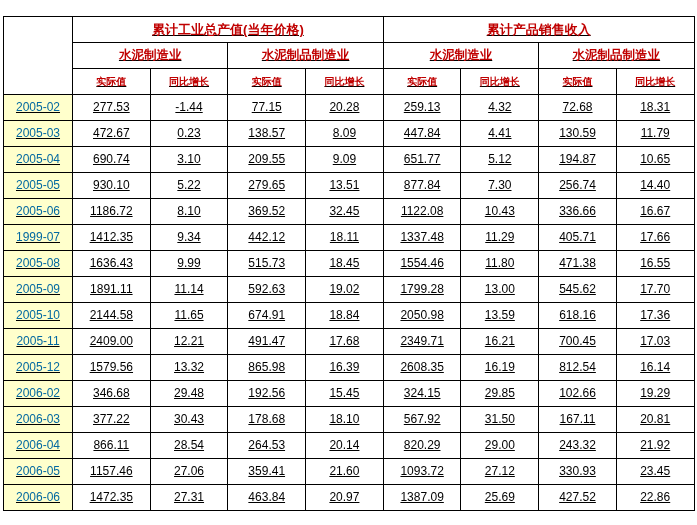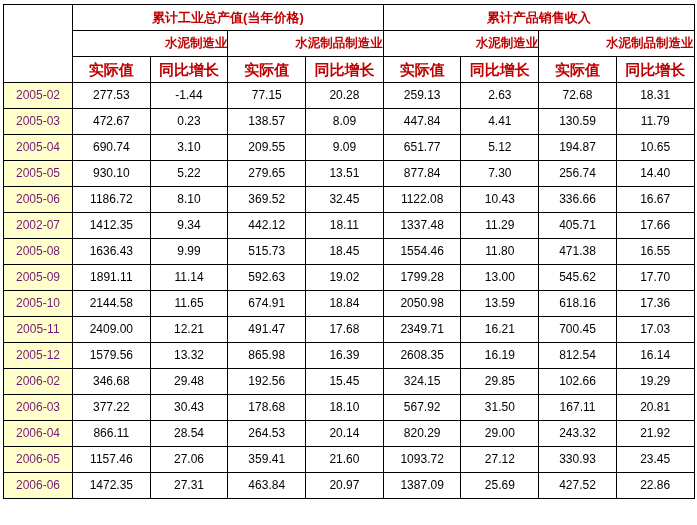--- a/index.html
+++ b/index.html
@@ -11,21 +11,22 @@
     width: 697px;
     height: 525px;
     font-family: "Liberation Sans", sans-serif;
     color: #000000;
     overflow: hidden;
   }
   #sheet {
     width: 697px;
     height: 525px;
     box-sizing: border-box;
-    padding: 4px 3px 3px 3px;
+    padding: 16px 3px 3px 3px;
+    text-decoration: underline;
   }
   table.data-table {
     border-collapse: collapse;
     table-layout: fixed;
     width: 691px;
     font-size: 12px;
   }
   table.data-table td, table.data-table th {
     border: 1px solid #000000;
     padding: 0;
@@ -39,34 +40,33 @@
   }
   
   tr.hdr td, tr.hdr th {
     background: #ffffff;
     color: #c00000;
     font-weight: bold;
     font-size: 13px;
   }
   tr.hdr td.sub, tr.hdr th.sub {
     font-size: 12.5px;
-    text-align: right;
   }
   tr.hdr td.leaf, tr.hdr th.leaf {
-    font-size: 15px;
+    font-size: 10px;
   }
   td.corner {
     background: #ffffff;
     border-top: none;
     border-left: none;
   }
   
   td.datecell {
     background: #ffffcc;
-    color: #701a75;
+    color: #0369a1;
     text-align: center;
     font-size: 12px;
   }
   td.valcell {
     background: #ffffff;
     color: #000000;
     text-align: center;
     font-size: 12px;
     font-family: "Liberation Sans", sans-serif;
   }
@@ -113,21 +113,21 @@
       </tr>
     </thead>
     <tbody id="tbody">
         <tr>
           <td class="datecell">2005-02</td>
           <td class="valcell">277.53</td>
           <td class="valcell">-1.44</td>
           <td class="valcell">77.15</td>
           <td class="valcell">20.28</td>
           <td class="valcell">259.13</td>
-          <td class="valcell">2.63</td>
+          <td class="valcell">4.32</td>
           <td class="valcell">72.68</td>
           <td class="valcell">18.31</td>
         </tr>
         <tr>
           <td class="datecell">2005-03</td>
           <td class="valcell">472.67</td>
           <td class="valcell">0.23</td>
           <td class="valcell">138.57</td>
           <td class="valcell">8.09</td>
           <td class="valcell">447.84</td>
@@ -162,21 +162,21 @@
           <td class="valcell">1186.72</td>
           <td class="valcell">8.10</td>
           <td class="valcell">369.52</td>
           <td class="valcell">32.45</td>
           <td class="valcell">1122.08</td>
           <td class="valcell">10.43</td>
           <td class="valcell">336.66</td>
           <td class="valcell">16.67</td>
         </tr>
         <tr>
-          <td class="datecell">2002-07</td>
+          <td class="datecell">1999-07</td>
           <td class="valcell">1412.35</td>
           <td class="valcell">9.34</td>
           <td class="valcell">442.12</td>
           <td class="valcell">18.11</td>
           <td class="valcell">1337.48</td>
           <td class="valcell">11.29</td>
           <td class="valcell">405.71</td>
           <td class="valcell">17.66</td>
         </tr>
         <tr>

